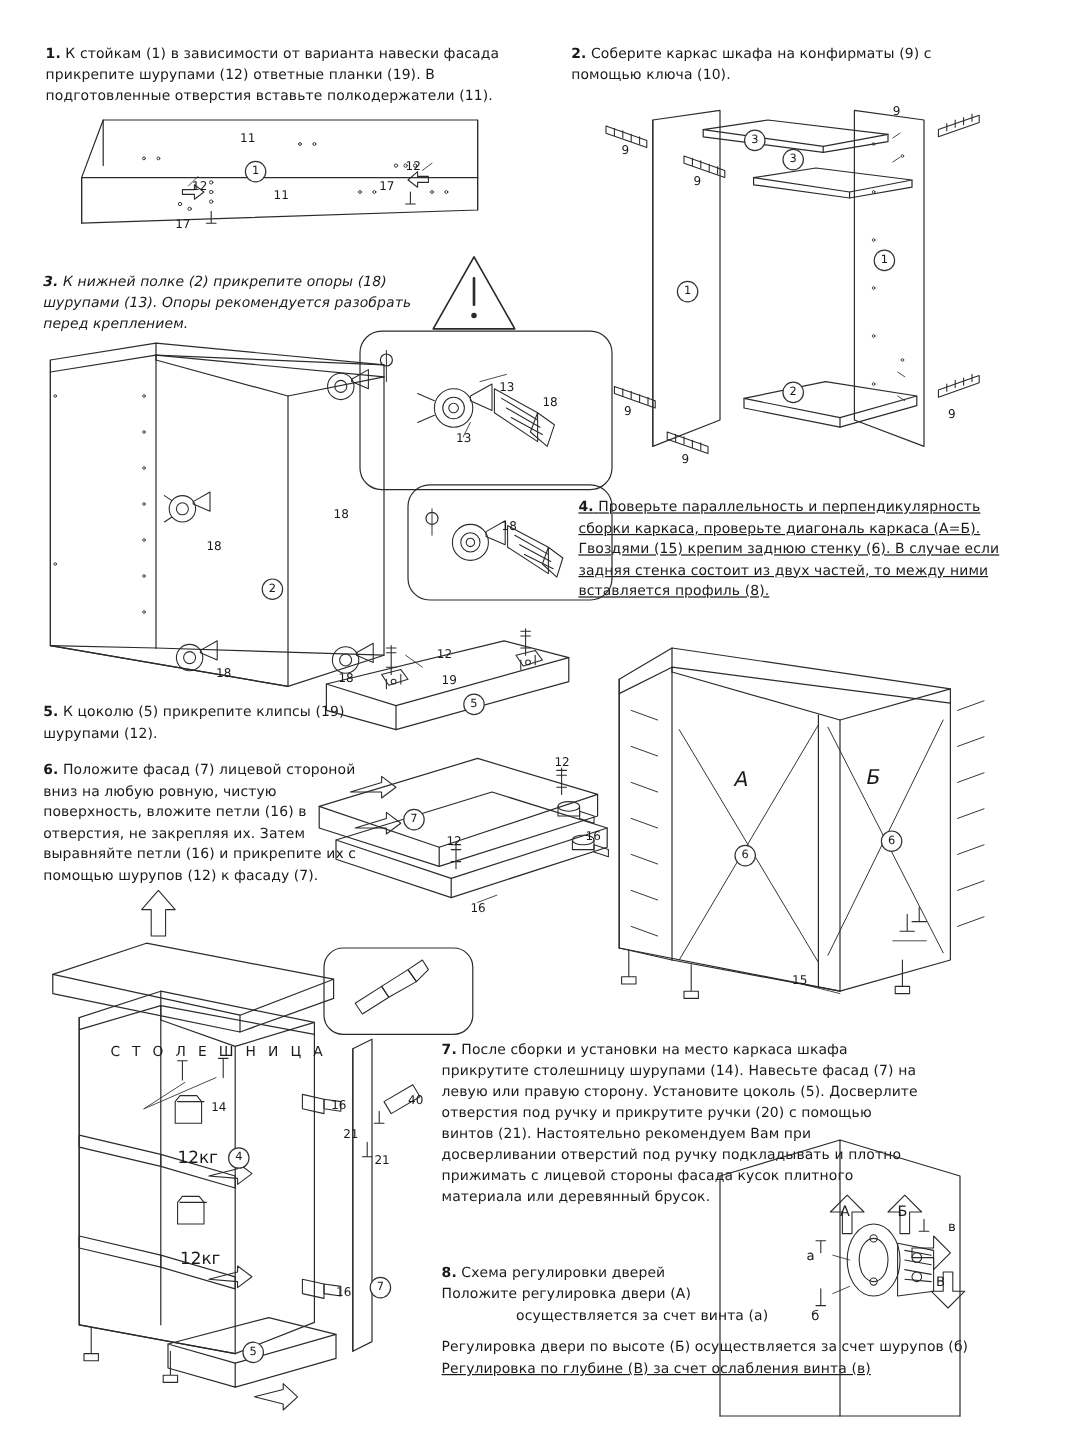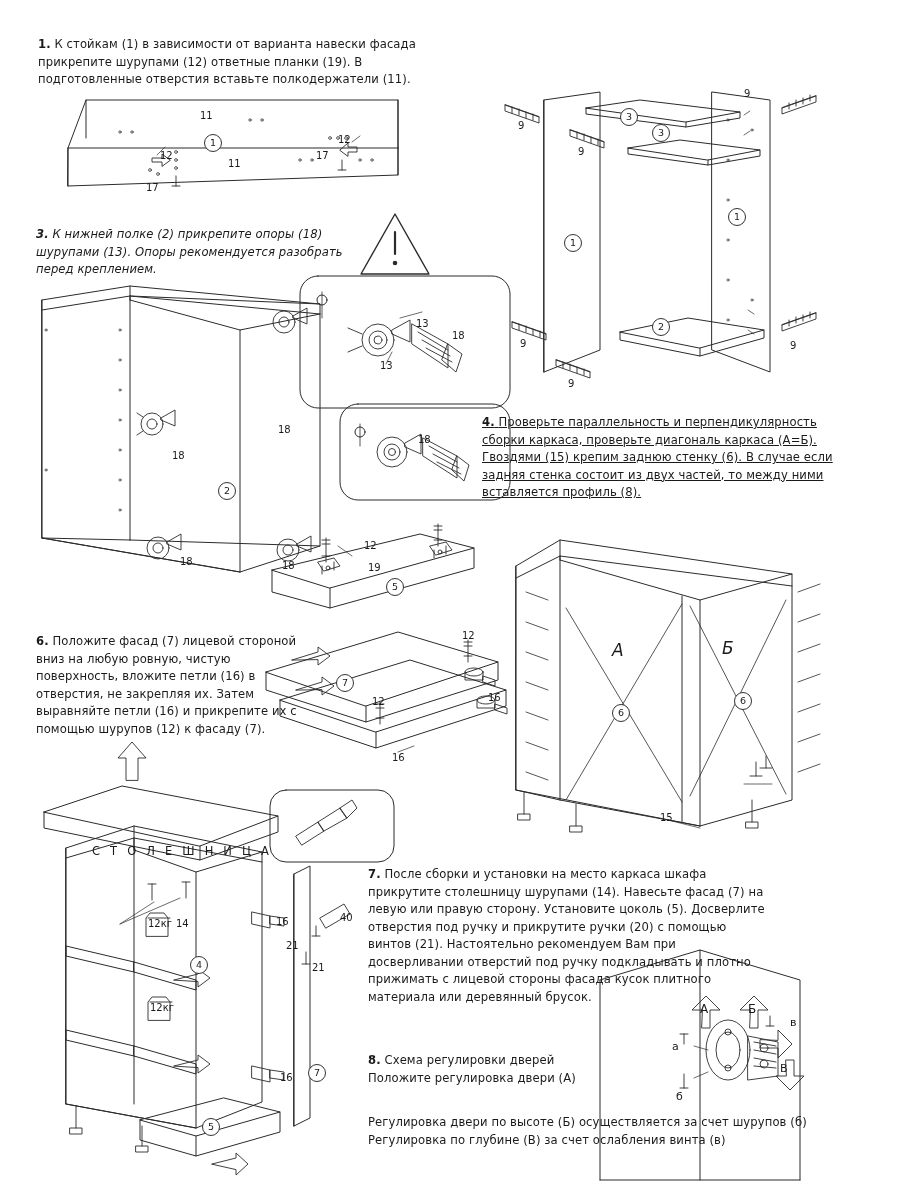--- a/index.html
+++ b/index.html
@@ -3,62 +3,71 @@
 <meta charset="utf-8">
 <style>
   html,body{margin:0;padding:0;background:#ffffff;}
   body{width:900px;height:1200px;font-family:"DejaVu Sans",sans-serif;color:#1a1a1a;position:relative;overflow:hidden;}
   .page{position:relative;width:900px;height:1200px;}
   .txt{position:absolute;font-size:11.6px;line-height:17.5px;letter-spacing:.1px;}
   .num{font-weight:700;}
   svg.layer{position:absolute;left:0;top:0;width:900px;height:1200px;pointer-events:none;}
   .lbl{position:absolute;font-size:10px;}
   .circ{position:absolute;width:16px;height:16px;border:1px solid #333;border-radius:50%;font-size:9.5px;line-height:15px;text-align:center;background:#fff;}
-  .kg{position:absolute;font-size:10px;}
+  .kg{position:absolute;font-size:14px;margin-top:39px;}
   .stoleshnica{position:absolute;font-size:11.5px;letter-spacing:3.2px;}
 </style>
 </head>
 <body>
 
 <div class="page">
 
   <div class="txt" style="left:38px;top:36px;width:395px;">
     <span class="num">1.</span>
     <span>К стойкам (1) в зависимости от варианта навески фасада прикрепите шурупами (12) ответные планки (19). В подготовленные отверстия вставьте полкодержатели (11).</span>
   </div>
 
+  <div class="txt" style="left:476px;top:36px;width:330px;">
+    <span class="num">2.</span>
+    <span>Соберите каркас шкафа на конфирматы (9) с помощью ключа (10).</span>
+  </div>
 
   <div class="txt" style="left:36px;top:226px;width:330px;font-style:italic;">
     <span class="num">3.</span>
     <span>К нижней полке (2) прикрепите опоры (18) шурупами (13). Опоры рекомендуется разобрать перед креплением.</span>
   </div>
 
   <div class="txt" style="left:482px;top:414px;width:372px;text-decoration:underline;">
     <span class="num">4.</span>
     <span>Проверьте параллельность и перпендикулярность сборки каркаса, проверьте диагональ каркаса (А=Б). Гвоздями (15) крепим заднюю стенку (6). В случае если задняя стенка состоит из двух частей, то между ними вставляется профиль (8).</span>
   </div>
 
+  <div class="txt" style="left:36px;top:585px;width:265px;">
+    <span class="num">5.</span>
+    <span>К цоколю (5) прикрепите клипсы (19) шурупами (12).</span>
+  </div>
 
   <div class="txt" style="left:36px;top:633px;width:266px;">
     <span class="num">6.</span>
     <span>Положите фасад (7) лицевой стороной вниз на любую ровную, чистую поверхность, вложите петли (16) в отверстия, не закрепляя их. Затем выравняйте петли (16) и прикрепите их с помощью шурупов (12) к фасаду (7).</span>
   </div>
 
   <div class="txt" style="left:368px;top:866px;width:400px;">
     <span class="num">7.</span>
     <span>После сборки и установки на место каркаса шкафа прикрутите столешницу шурупами (14). Навесьте фасад (7) на левую или правую сторону. Установите цоколь (5). Досверлите отверстия под ручку и прикрутите ручки (20) с помощью винтов (21). Настоятельно рекомендуем Вам при досверливании отверстий под ручку подкладывать и плотно прижимать с лицевой стороны фасада кусок плитного материала или деревянный брусок.</span>
   </div>
 
   <div class="txt" style="left:368px;top:1052px;width:430px;">
     <span class="num">8.</span>
     <span>Схема регулировки дверей</span>
   </div>
   <div class="txt" style="left:368px;top:1070px;width:300px;">Положите регулировка двери (А)</div>
+  <div class="txt" style="left:430px;top:1088px;width:300px;">осуществляется за счет винта (а)</div>
   <div class="txt" style="left:368px;top:1114px;width:460px;">Регулировка двери по высоте (Б) осуществляется за счет шурупов (б)</div>
-  <div class="txt" style="left:368px;top:1132px;width:460px;">Регулировка по глубине (В) за счет ослабления винта (в)</div>
+  <div class="txt" style="left:368px;top:1132px;width:460px;text-decoration:underline;">Регулировка по глубине (В) за счет ослабления винта (в)</div>
 
   <svg class="layer" viewBox="0 0 900 1200">
     <g fill="none" stroke="#2b2b2b" stroke-width="1" stroke-linejoin="round" stroke-linecap="round">
 
       <g>
         <path d="M68,148 L86,100 L398,100 L398,175 L68,186 Z"></path>
         <path d="M68,148 L398,148" stroke-dasharray="0"></path>
         <path d="M86,100 L86,138"></path>
         <path d="M398,100 L398,148"></path>
         <path d="M68,148 L68,186"></path>
@@ -477,21 +486,21 @@
   <div class="lbl" style="left:372px;top:696px;">12</div>
   <div class="lbl" style="left:392px;top:752px;">16</div>
   <div class="circ" style="left:336px;top:674px;">7</div>
 
   <div class="lbl" style="left:612px;top:640px;font-size:17px;font-style:italic;">А</div>
   <div class="lbl" style="left:722px;top:638px;font-size:17px;font-style:italic;">Б</div>
   <div class="circ" style="left:612px;top:704px;">6</div>
   <div class="circ" style="left:734px;top:692px;">6</div>
   <div class="lbl" style="left:660px;top:812px;">15</div>
 
-  <div class="stoleshnica" style="left:92px;top:844px;text-align:right;">С Т О Л Е Ш Н И Ц А</div>
+  <div class="stoleshnica" style="left:92px;top:869px;text-align:right;">С Т О Л Е Ш Н И Ц А</div>
   <div class="lbl" style="left:176px;top:918px;">14</div>
   <div class="lbl" style="left:276px;top:916px;">16</div>
   <div class="lbl" style="left:340px;top:912px;">40</div>
   <div class="lbl" style="left:286px;top:940px;">21</div>
   <div class="lbl" style="left:312px;top:962px;">21</div>
   <div class="lbl" style="left:280px;top:1072px;">16</div>
   <div class="circ" style="left:190px;top:956px;">4</div>
   <div class="circ" style="left:308px;top:1064px;">7</div>
   <div class="circ" style="left:202px;top:1118px;">5</div>
   <div class="kg" style="left:148px;top:918px;">12кг</div>

